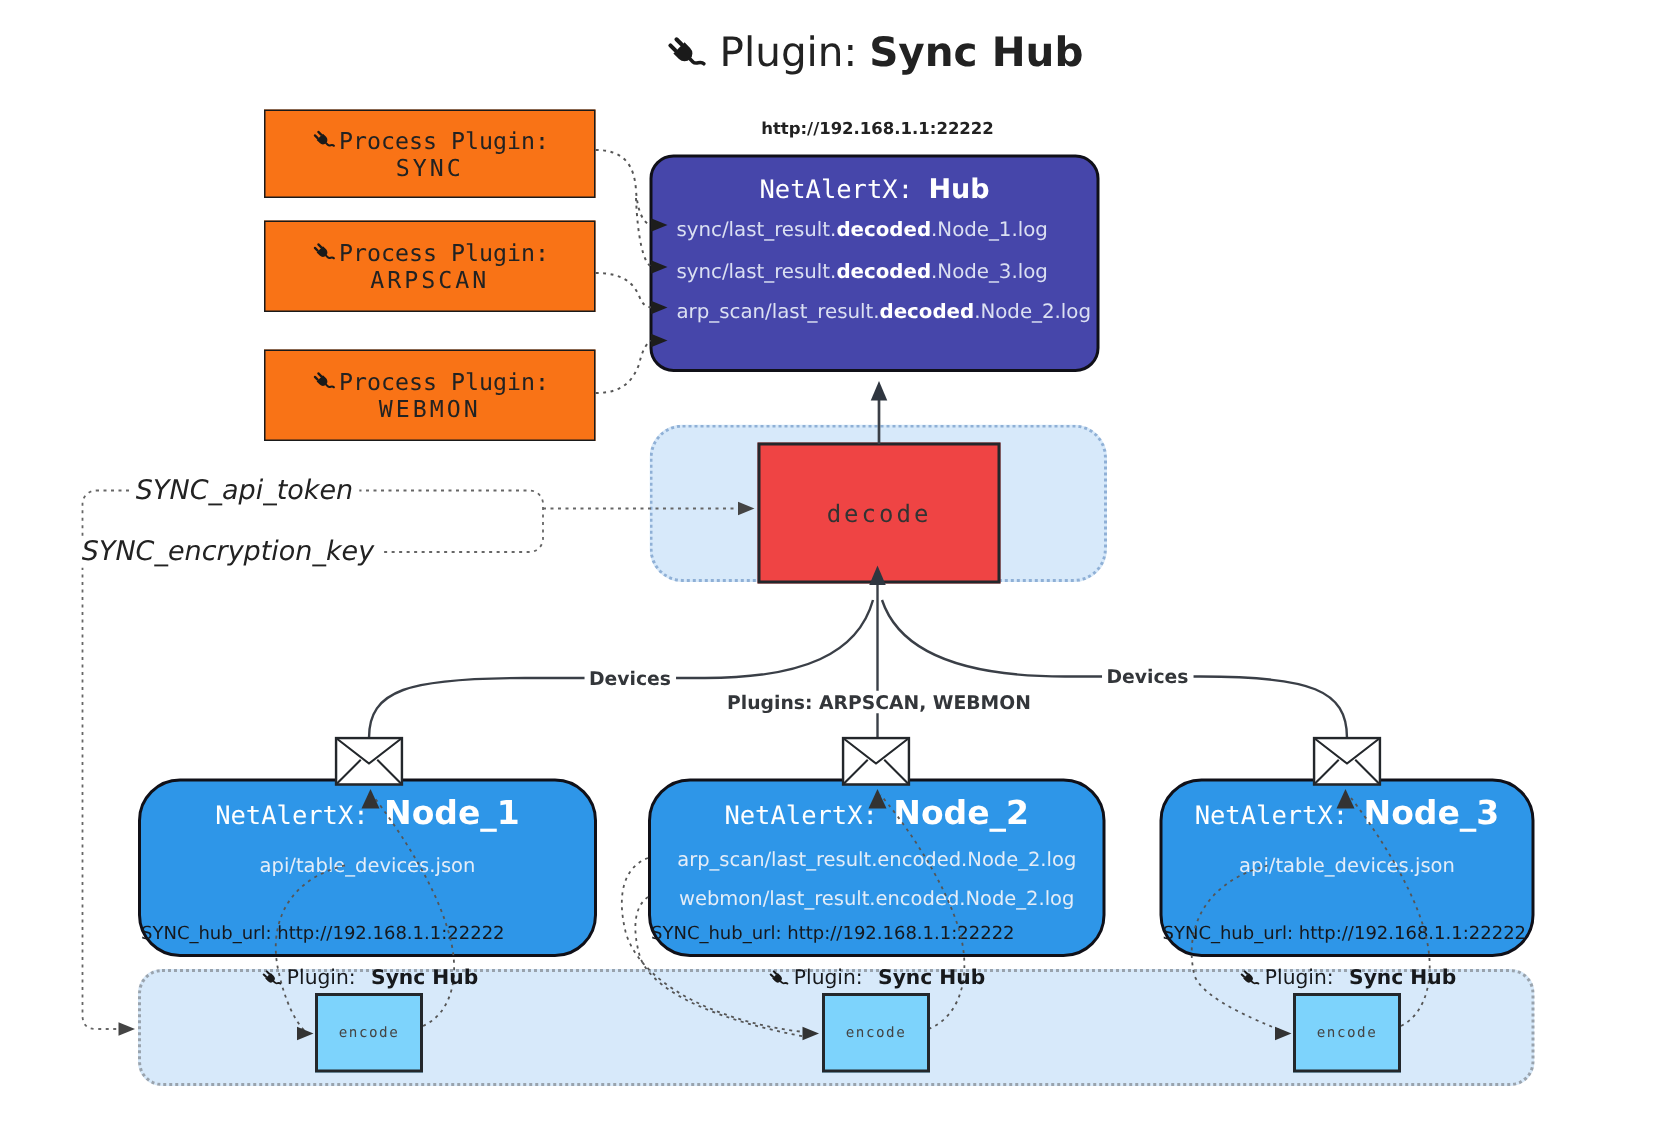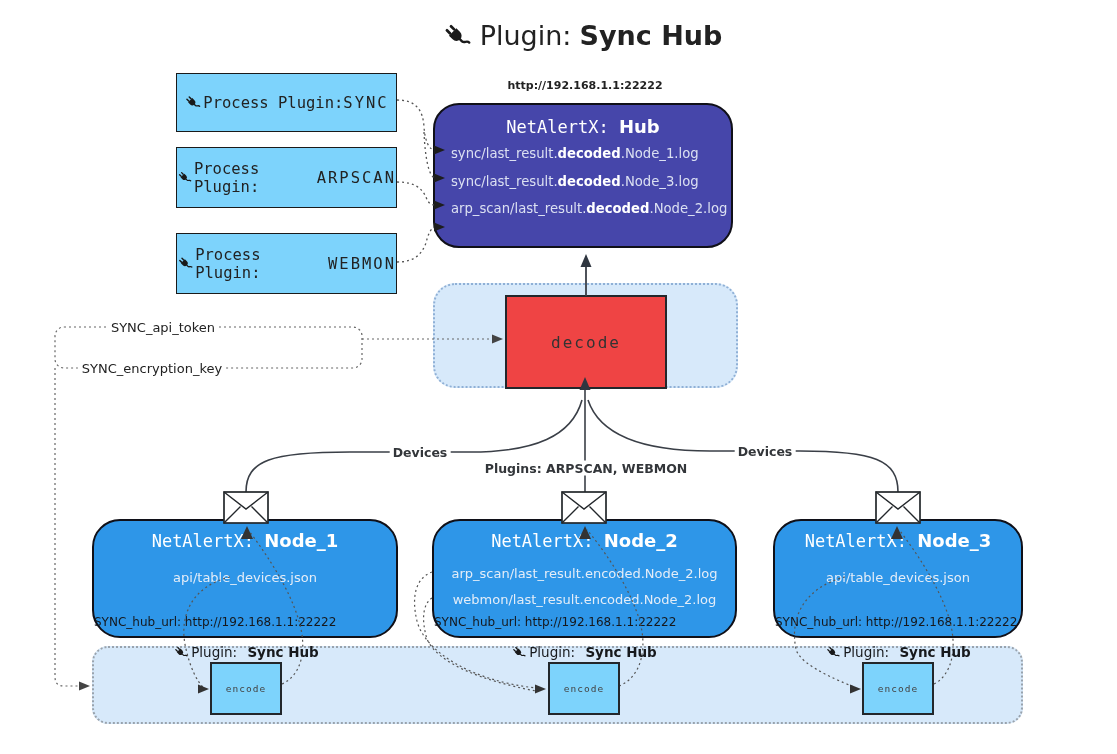--- a/index.html
+++ b/index.html
@@ -11,50 +11,50 @@
   .abs { position:absolute; }
   .mono { font-family:"DejaVu Sans Mono","Liberation Mono",monospace; }
 
   
   .title { top:20px; left:582px; transform:translateX(-50%); display:flex; align-items:center; gap:8px;
            font-size:27px; color:#222; white-space:nowrap; }
   .title b { font-weight:bold; }
   .plug { flex:0 0 auto; }
 
   
-  .pbox { left:176px; width:221px; background:#7dd3fc; border:1.6px solid #1a1a1a;
-          display:flex; flex-direction:row; align-items:center; justify-content:center;
+  .pbox { left:176px; width:221px; background:#f97316; border:1.6px solid #1a1a1a;
+          display:flex; flex-direction:column; align-items:center; justify-content:center;
           font-family:"DejaVu Sans Mono","Liberation Mono",monospace; font-size:15.5px; color:#222; }
   .pbox .l1 { display:flex; align-items:center; gap:2px; }
   .pbox .l2 { letter-spacing:2px; }
 
   
   .huburl { top:79px; left:585px; transform:translateX(-50%); font-size:11px; font-weight:600; color:#222; white-space:nowrap; }
   .hub { left:433px; top:103px; width:300px; height:145px; background:#4646aa; border:2px solid #101018;
-         border-radius:26px; color:#fff; }
+         border-radius:16px; color:#fff; }
   .hub .htitle { position:absolute; top:11px; width:100%; text-align:center; font-size:17px; white-space:nowrap; }
   .hub .htitle b { font-family:"DejaVu Sans","Liberation Sans",sans-serif; font-size:18px; }
   .hlog { position:absolute; left:16px; font-size:13.2px; line-height:18px; color:#dbe0f2; white-space:nowrap; }
   .hlog b { color:#fff; }
 
   
   .dpanel { left:433px; top:283px; width:305px; height:105px; background:#d7e9fa;
             border:2px dotted #8fb0d6; border-radius:22px; }
   .dbox { left:505px; top:295px; width:162px; height:94px; background:#ef4444; border:2px solid #23272b;
           display:flex; align-items:center; justify-content:center;
           font-family:"DejaVu Sans Mono","Liberation Mono",monospace; font-size:16px; color:#333; letter-spacing:2px; }
 
   
-  .flabel { transform:translate(-50%,-50%); background:#fff; padding:0 4px; font-size:13px; color:#222; white-space:nowrap; z-index:5; }
+  .flabel { transform:translate(-50%,-50%); background:#fff; padding:0 4px; font-size:18px; color:#222; white-space:nowrap; z-index:5;font-style:italic; }
   .elabel { transform:translate(-50%,-50%); background:#fff; padding:0 3px; font-size:12.5px; color:#33363a; white-space:nowrap; z-index:5;font-weight:bold; }
 
   
   .node { top:519px; height:119px; background:#2e96e8; border:2.5px solid #101018; border-radius:28px; color:#fff; }
   .node .ntitle { position:absolute; top:9px; width:100%; text-align:center; font-size:17px; white-space:nowrap; }
-  .node .ntitle b { font-family:"DejaVu Sans","Liberation Sans",sans-serif; font-size:18px; }
+  .node .ntitle b { font-family:"DejaVu Sans","Liberation Sans",sans-serif; font-size:22px; }
   .nfile { position:absolute; width:100%; text-align:center; font-size:13px; line-height:18px; color:#e4edf8; white-space:nowrap; }
   .nurl { position:absolute; top:94px; width:100%; text-align:left; font-size:12px; color:#16181c; white-space:nowrap; }
 
   
   .env { top:491px; z-index:6; }
 
   
   .band { left:92px; top:646px; width:931px; height:78px; background:#d7e9fa;
           border:2px dotted #99a3ad; border-radius:16px; }
   .ebox { top:662px; width:72px; height:53px; background:#7dd3fc; border:2px solid #23272b; z-index:4;

